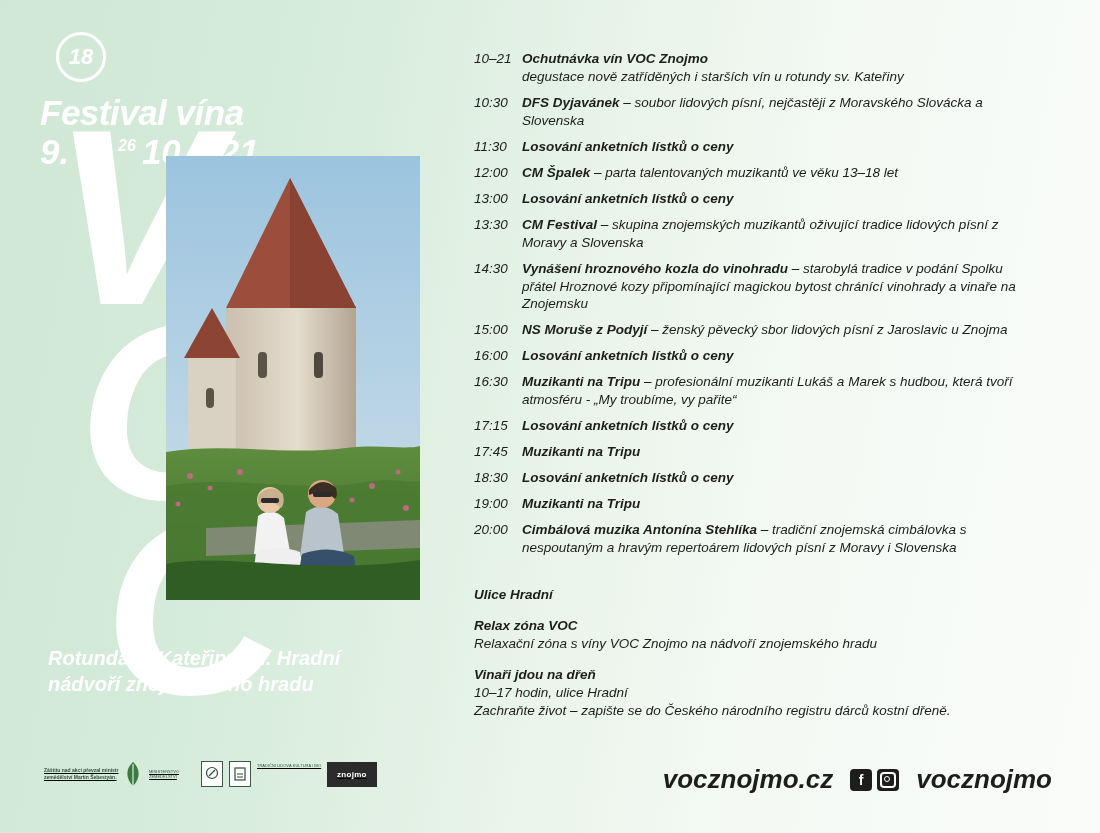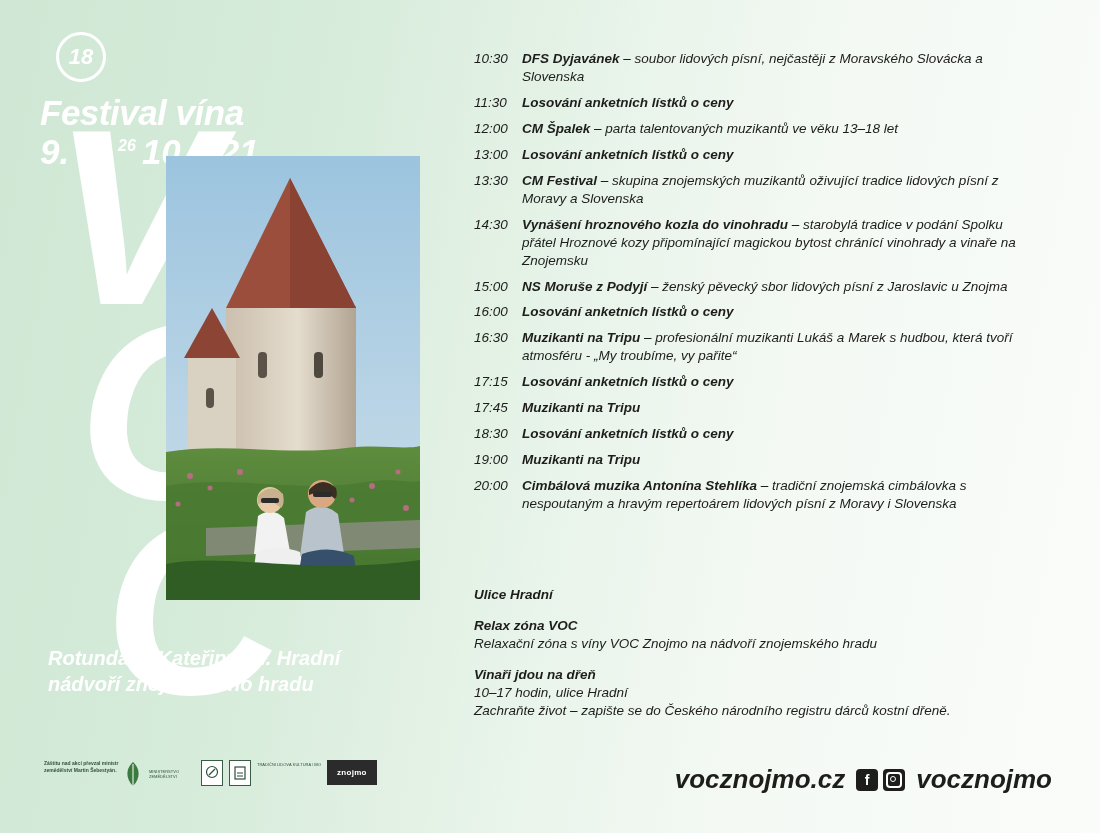--- a/index.html
+++ b/index.html
@@ -112,21 +112,22 @@
     line-height: 1.32;
   }
   .venue .sv { font-size: 13px; font-weight: 700; }
 
   
   .footer-logos {
     position: absolute;
     left: 44px;
     top: 760px;
     display: flex;
-    align-items: flex-start;
+    align-items: center;
+    text-decoration: underline;
   }
   .ministry-text {
     font-size: 5px;
     line-height: 1.35;
     color: #2f4f3a;
     width: 78px;
     font-weight: 600;
   }
   .logo-leaf { display: flex; align-items: center; gap: 5px; }
   .logo-leaf .leaf-caption { font-size: 4px; color: #2f4f3a; width: 52px; line-height: 1.3; }
@@ -193,21 +194,21 @@
   .extra-title { font-style: italic; font-weight: 700; }
   .extra-line { font-style: italic; }
 
   
   .web-row {
     position: absolute;
     right: 48px;
     bottom: 38px;
     display: flex;
     align-items: center;
-    gap: 11px;
+    gap: 17px;
     font-style: italic;
     font-weight: 700;
     font-size: 26px;
     color: #1d1d1b;
     margin-top: 7px;
   }
   .social-icons { display: flex; gap: 5px; align-items: center; }
   .sq {
     width: 22px; height: 22px;
     background: #1d1d1b;
@@ -357,20 +358,27 @@
           <path d="M4 8 h6 M4 11 h6" stroke="#2f4f3a" stroke-width="1"></path>
         </svg>
       </div>
       <div class="seal-caption">TRADIČNÍ LIDOVÁ KULTURA / BIO</div>
     </div>
     <div class="logo-znojmo">znojmo</div>
   </div>
 
   <div class="program">
     <div class="prog-row">
+      <div class="prog-time">10–21</div>
+      <div class="prog-body">
+        <b>Ochutnávka vín VOC Znojmo</b><br>
+        <span>degustace nově zatříděných i starších vín u rotundy sv. Kateřiny</span>
+      </div>
+    </div>
+    <div class="prog-row">
       <div class="prog-time">10:30</div>
       <div class="prog-body">
         <b>DFS Dyjavánek</b><span> – soubor lidových písní, nejčastěji z Moravského Slovácka a Slovenska</span>
       </div>
     </div>
     <div class="prog-row">
       <div class="prog-time">11:30</div>
       <div class="prog-body">
         <b>Losování anketních lístků o ceny</b><span></span>
       </div>

